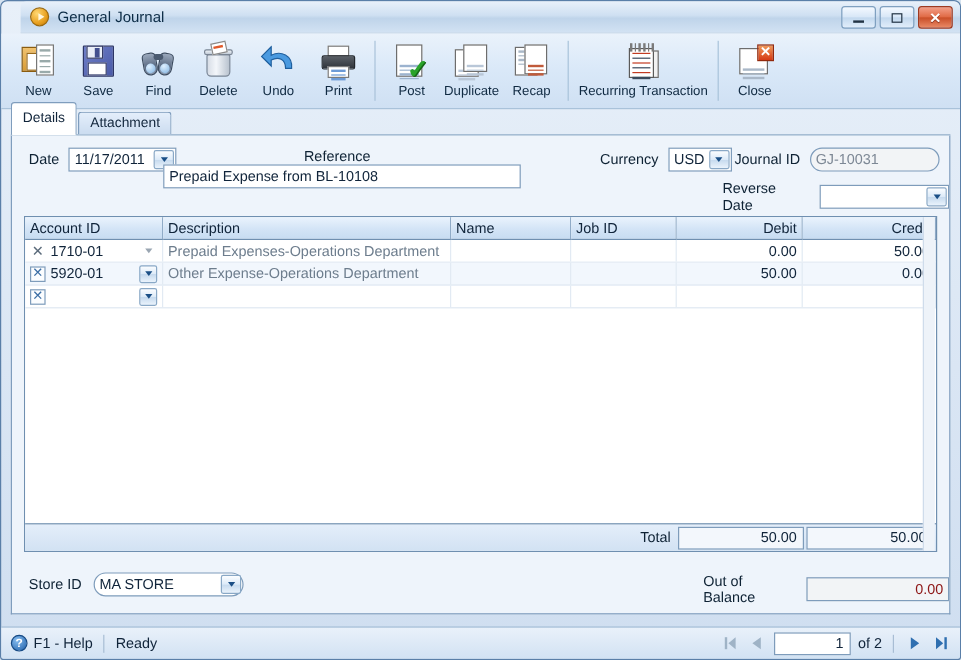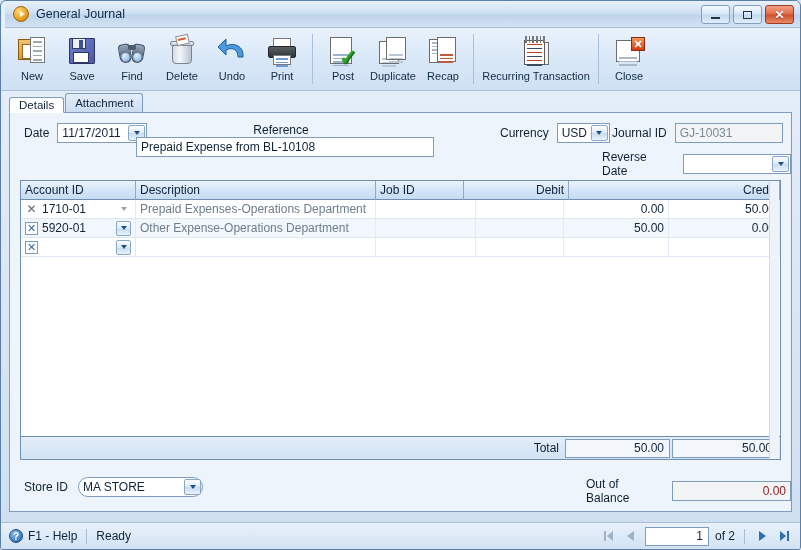--- a/index.html
+++ b/index.html
@@ -14,21 +14,21 @@
   .window {
     position: absolute; left: 0; top: 0;
     width: 801px; height: 550px;
     background: linear-gradient(180deg,#e8f0f9 0%, #cfdef0 100%);
     border: 1px solid #5a7fa8;
     border-radius: 6px 6px 3px 3px;
     overflow: hidden;
   }
   
   .titlebar {
-    position: absolute; left: 4px; top: 0; right: 0; height: 27px;
+    position: absolute; left: 16px; top: 0; right: 0; height: 27px;
     background: linear-gradient(180deg,#e9f1fa 0%, #cfe0f2 45%, #bfd4ea 55%, #d2e2f3 100%);
     border-bottom: 1px solid #a8c0d8;
     border-radius: 5px 5px 0 0;
     display: flex; align-items: center;
     padding-left: 8px;
   }
   .app-icon {
     width: 16px; height: 16px; border-radius: 50%;
     background: radial-gradient(circle at 35% 30%, #ffd873 0%, #e8a020 60%, #b87408 100%);
     border: 1px solid #9c6a10;
@@ -224,21 +224,21 @@
     display: flex; align-items: flex-end; gap: 1px;
   }
   .tab {
     height: 19px; padding: 0 9px; font-size: 11.5px; color: #10243a;
     display: flex; align-items: center;
     border: 1px solid #7f9dbd; border-bottom: none;
     border-radius: 3px 3px 0 0;
     background: linear-gradient(180deg,#e4eefb 0%, #cbdcf0 100%);
   }
   .tab.active {
-    background: #ffffff; margin-bottom: -1px; height: 16px;
+    background: #ffffff; margin-bottom: -1px; height: 28px;
     border-bottom: 1px solid #ffffff;
   }
   
   .panel {
     position: absolute; left: 8px; top: 112px; right: 8px; bottom: 37px;
     background: #eef4fb;
     border: 1px solid #7f9dbd; border-top: none;
   }
   .form-row { position: absolute; display: flex; align-items: center; }
   .lbl { font-size: 12px; color: #0e2234; }
@@ -523,39 +523,40 @@
       <div class="fld combo" style="width:53px;">
         <span>USD</span>
         <span class="btn">
             <span class="chev sm"></span>
           </span>
       </div>
     </div>
 
     <div class="form-row" style="left:602px; top:10px;">
       <span class="lbl" style="margin-right:8px;">Journal ID</span>
-      <div class="fld ro" style="width:108px;">
+      <div class="fld ro" style="width:108px;border-radius:10px;">
         <span>GJ-10031</span>
       </div>
     </div>
 
     <div class="form-row" style="left:592px; top:37px;">
       <span class="lbl" style="margin-right:8px;">Reverse Date</span>
       <div class="fld combo" style="width:108px;">
         <span></span>
         <span class="btn">
             <span class="chev sm"></span>
           </span>
       </div>
     </div>
 
     <div class="grid">
       <div class="grid-head">
         <div class="gh" style="width:115px;">Account ID</div>
         <div class="gh" style="width:240px;">Description</div>
+        <div class="gh" style="width:100px;">Name</div>
         <div class="gh" style="width:88px;">Job ID</div>
         <div class="gh r" style="width:105px;">Debit</div>
         <div class="gh r" style="flex:1;">Credit</div>
       </div>
 
       <div class="grid-body">
 
         <div class="grow">
           <div class="gc" style="width:115px;">
             <span class="acct">

